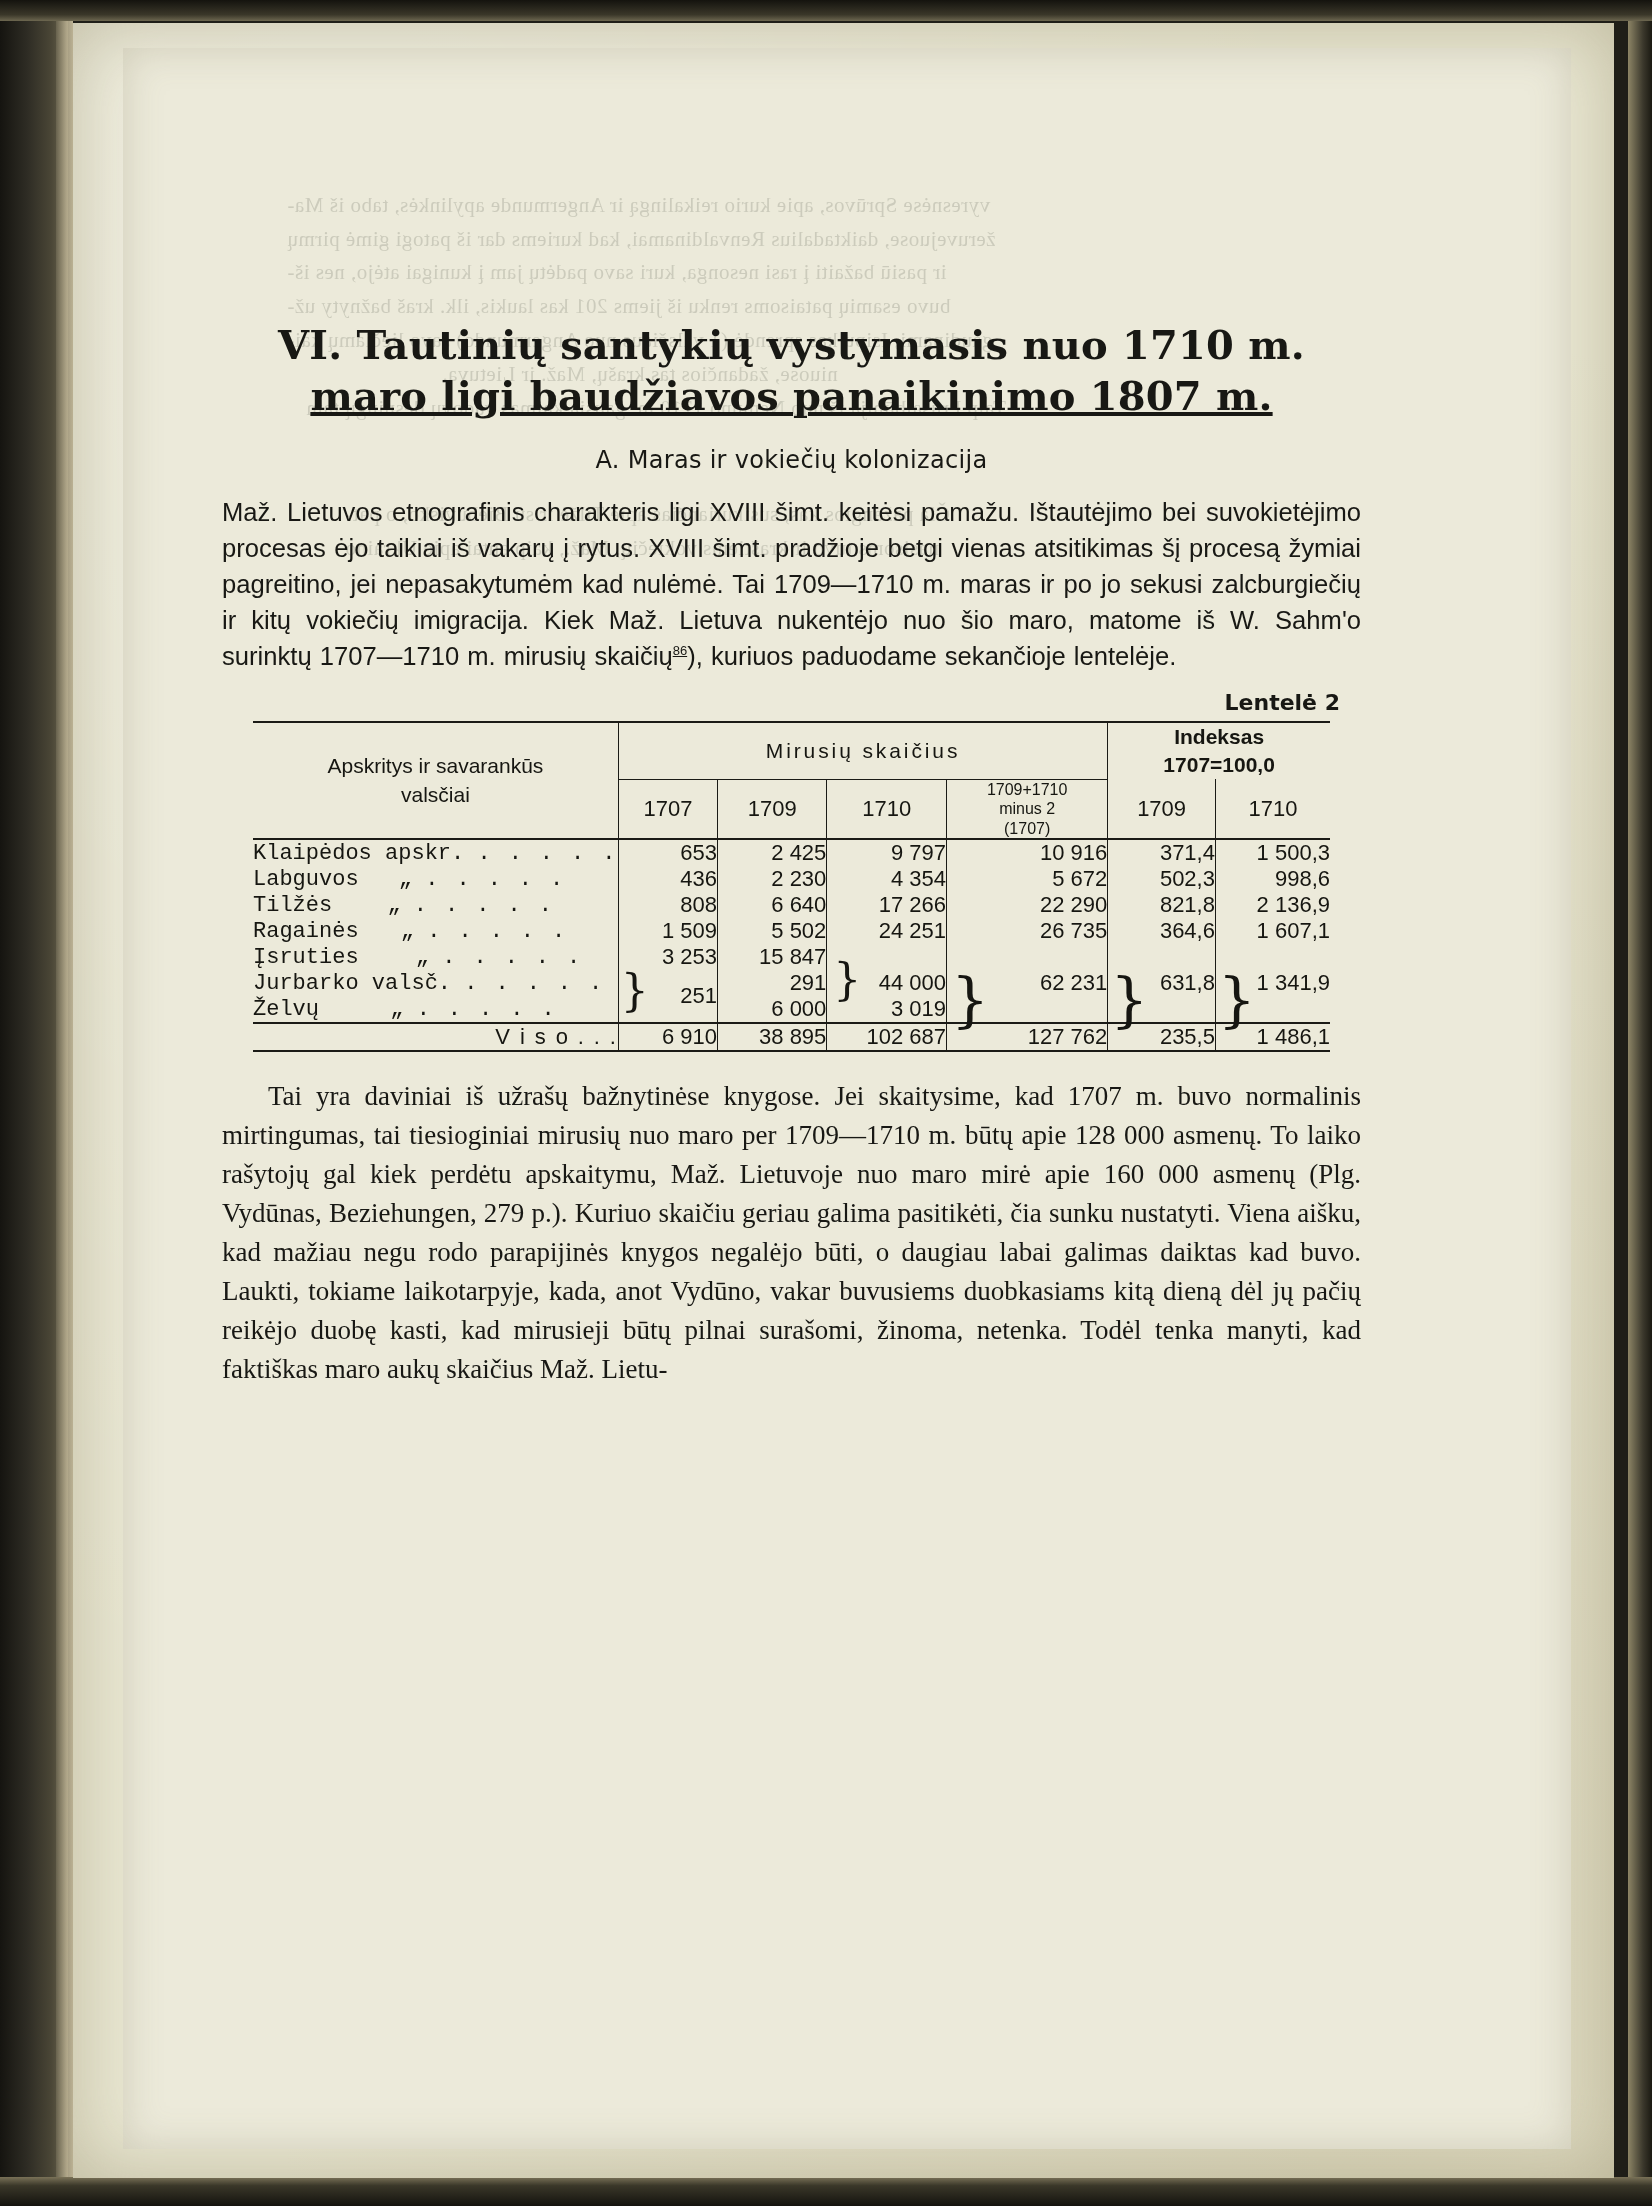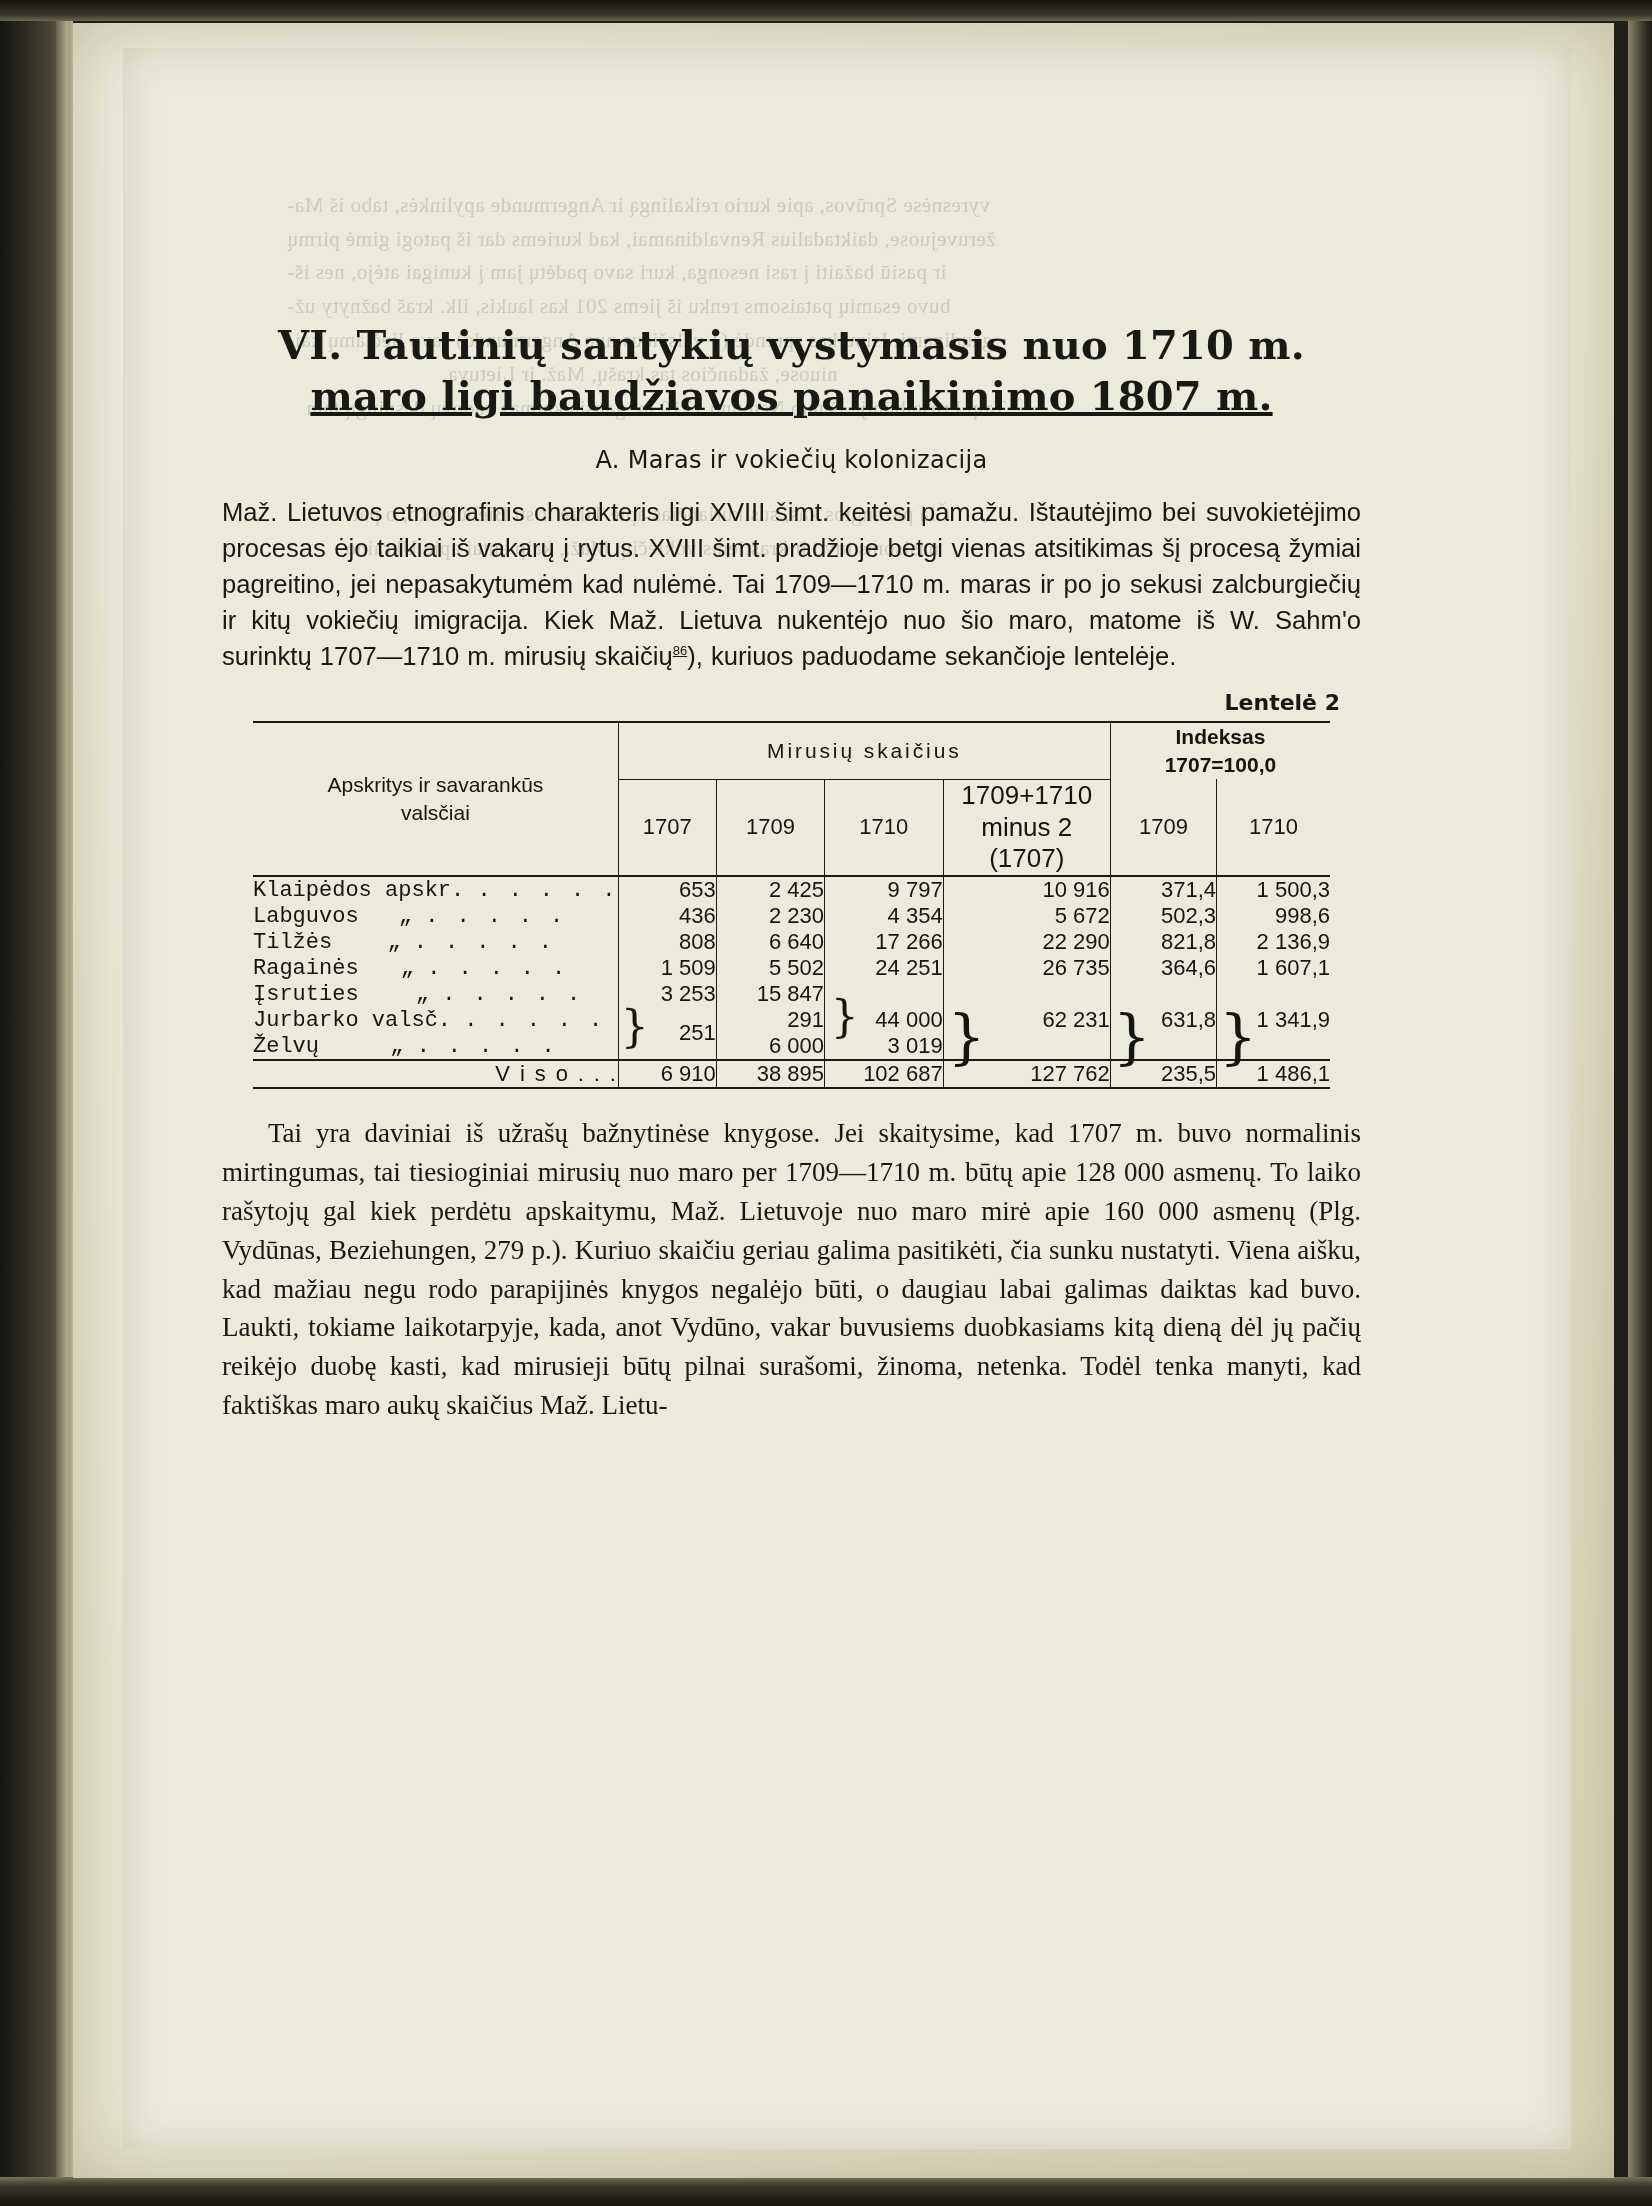--- a/index.html
+++ b/index.html
@@ -163,21 +163,21 @@
   .hd-spaced {
     letter-spacing: 2.9px;
     font-size: 21px;
   }
   .hd-year {
     font-size: 22px;
     text-align: center;
     padding: 9.7px 3.9px 11.6px 3.9px;
   }
   .hd-small {
-    font-size: 26px;
+    font-size: 16px;
     text-align: center;
     line-height: 1.22;
     padding: 5.8px 3.9px 7.7px 3.9px;
   }
   .rowlabel {
     font-size: 22px;
     padding: 2.4px 9.7px 2.4px 7.7px;
     white-space: nowrap;
     font-family: Liberation Mono, monospace;
   }

